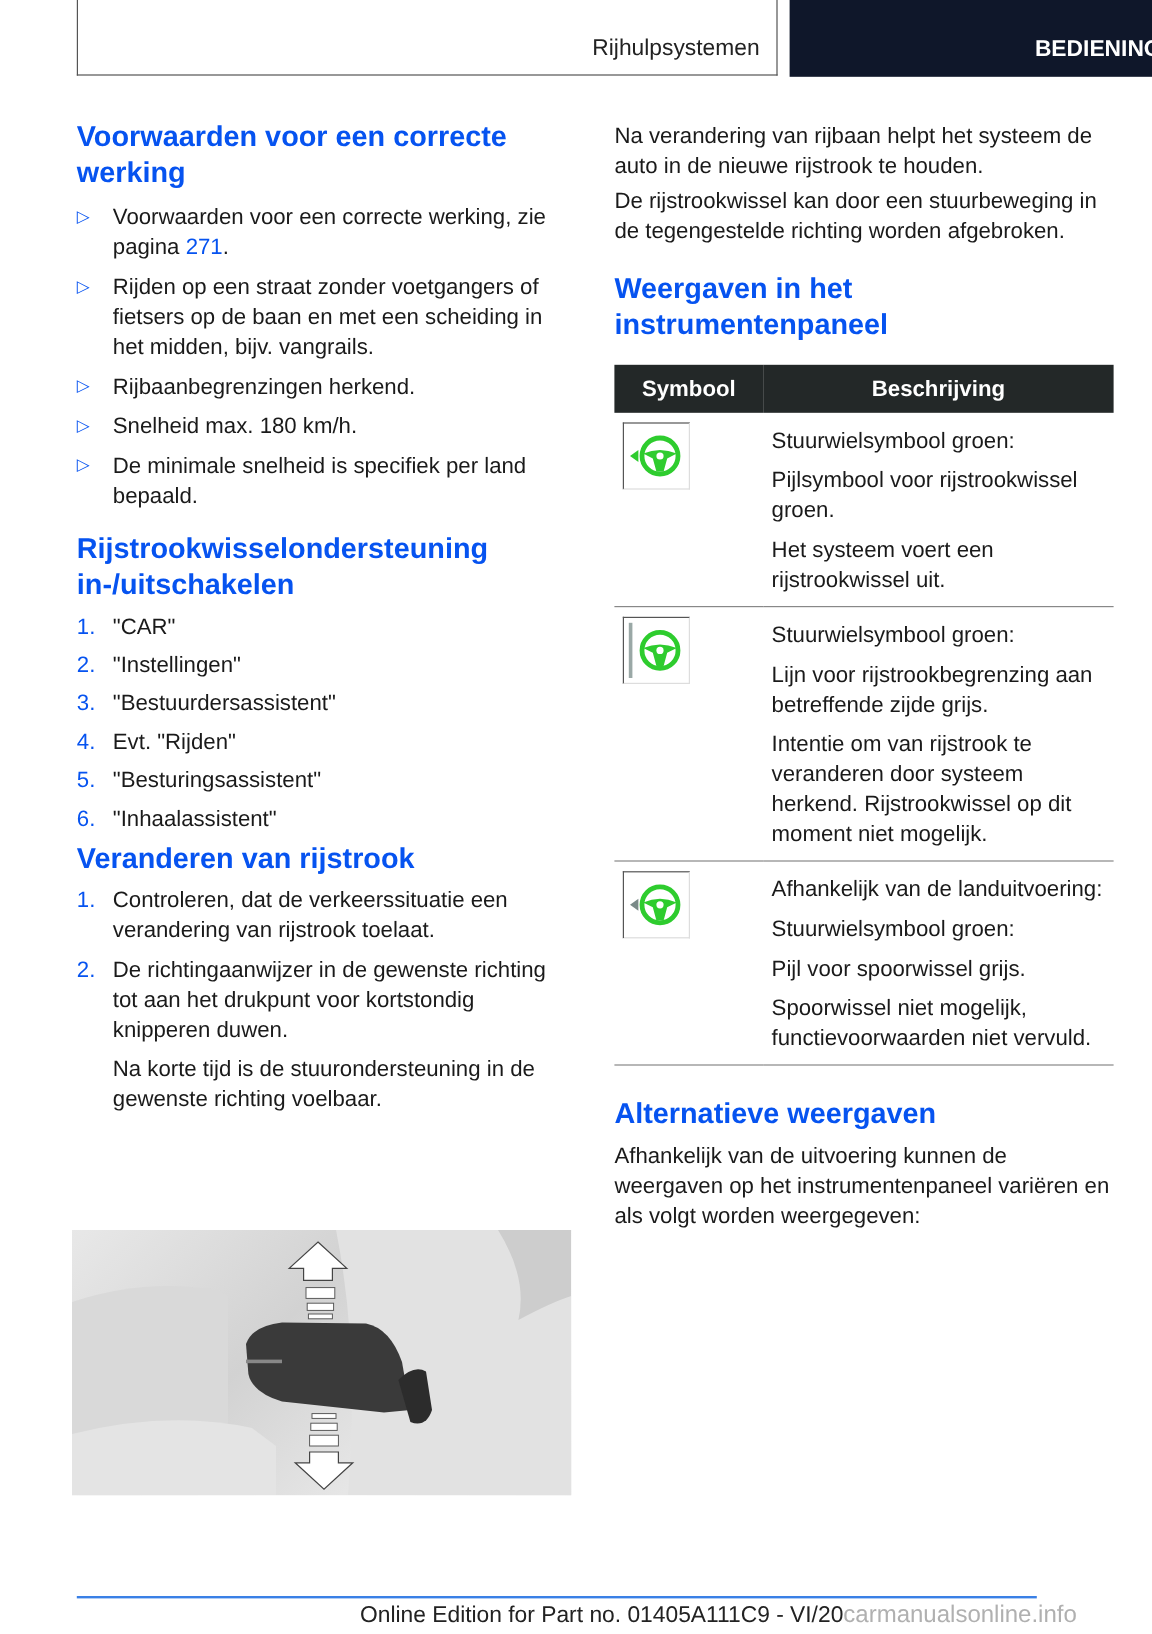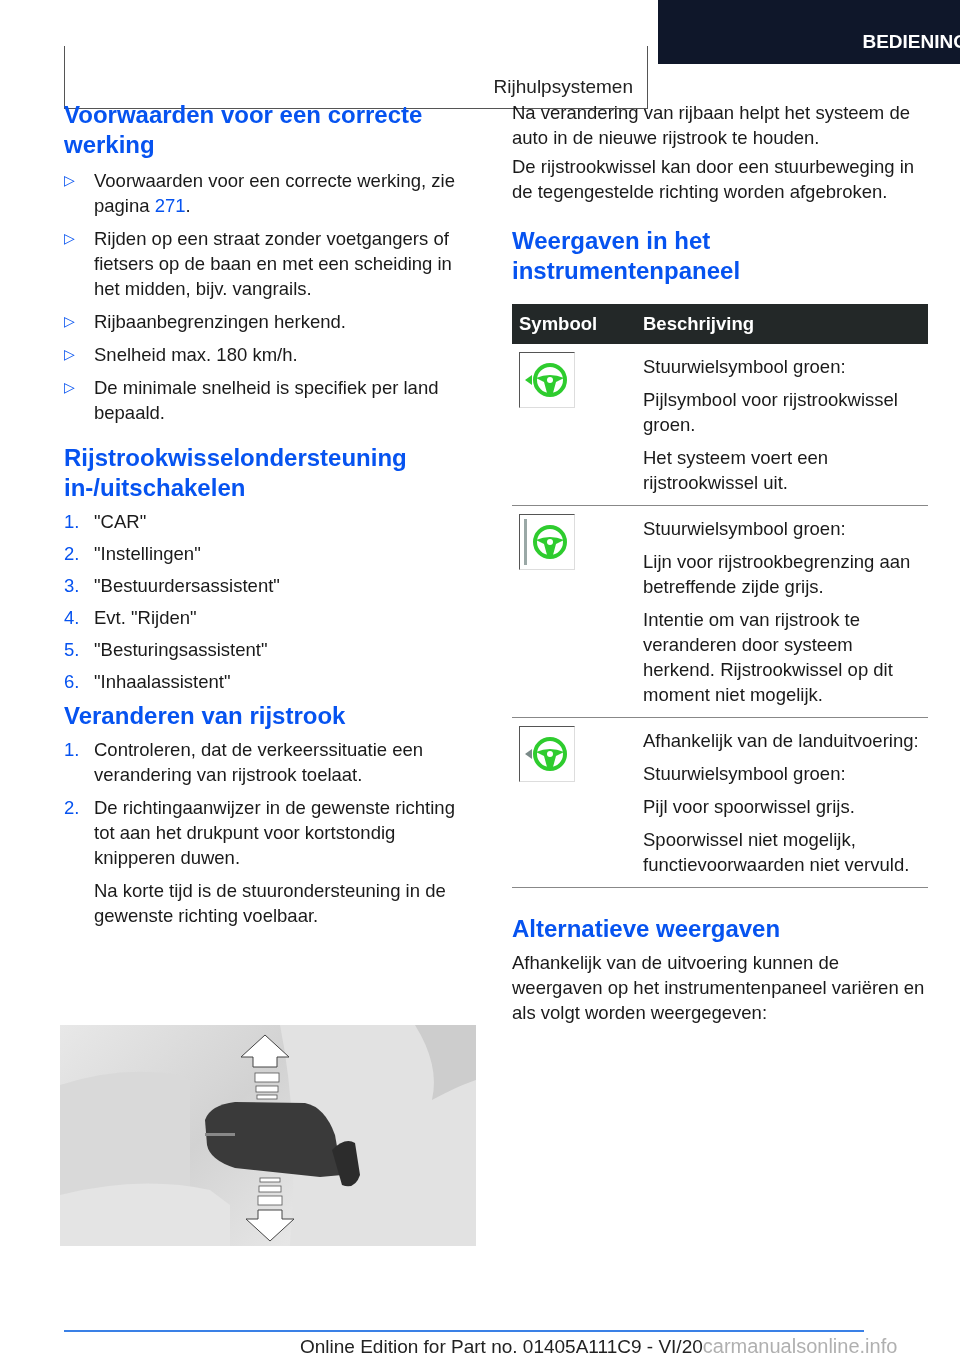--- a/index.html
+++ b/index.html
@@ -3,21 +3,21 @@
 <meta charset="utf-8">
 <style>
   html, body { margin: 0; padding: 0; }
   body {
     width: 960px; height: 1362px; position: relative; overflow: hidden;
     background: #ffffff; color: #1a1a1a;
     font-family: "Liberation Sans", "DejaVu Sans", sans-serif;
   }
   .header-left {
     position: absolute; left: 64px; top: 0; width: 584px; height: 63px;
-    border: 1px solid #555; border-top: none; box-sizing: border-box; margin-top: 46px;
+    border: 1px solid #555; border-top: none; box-sizing: border-box;
   }
   .header-left .title {
     position: absolute; right: 14px; top: 30px; font-size: 19px; color: #222;
   }
   .header-right {
     position: absolute; left: 658px; top: 0; width: 343px; height: 64px;
     background: #0f172a;
   }
   .header-right .label {
     position: absolute; right: 33px; top: 31px; font-size: 19px; font-weight: bold; color: #ffffff;
@@ -40,21 +40,21 @@
   .sub { margin-top: 8px; }
   a.link { color: #0653f0; text-decoration: none; }
   .figure {
     position: absolute; left: 60px; top: 1025px; width: 416px; height: 221px;
     background: linear-gradient(135deg, #e8e8e8 0%, #d2d2d2 40%, #e6e6e6 70%, #cfcfcf 100%);
     overflow: hidden;
   }
   table.symtab { border-collapse: collapse; width: 416px; }
   table.symtab th {
     background: #232828; color: #fff; font-weight: bold; font-size: 18.5px;
-    text-align: left; padding: 8px 7px; height: 24px;
+    text-align: center; padding: 8px 7px; height: 24px;
   }
   table.symtab td {
     vertical-align: top; border-bottom: 1.5px solid #888; padding: 10px 7px 10px 7px;
   }
   table.symtab td p { margin-bottom: 8px; }
   table.symtab td p:last-child { margin-bottom: 0; }
   .icon-box {
     width: 54px; height: 54px; border-left: 1.5px solid #555; border-top: 1.5px solid #555;
     border-right: 1px solid #ddd; border-bottom: 1px solid #ddd; position: relative;
     margin-top: -2px;

